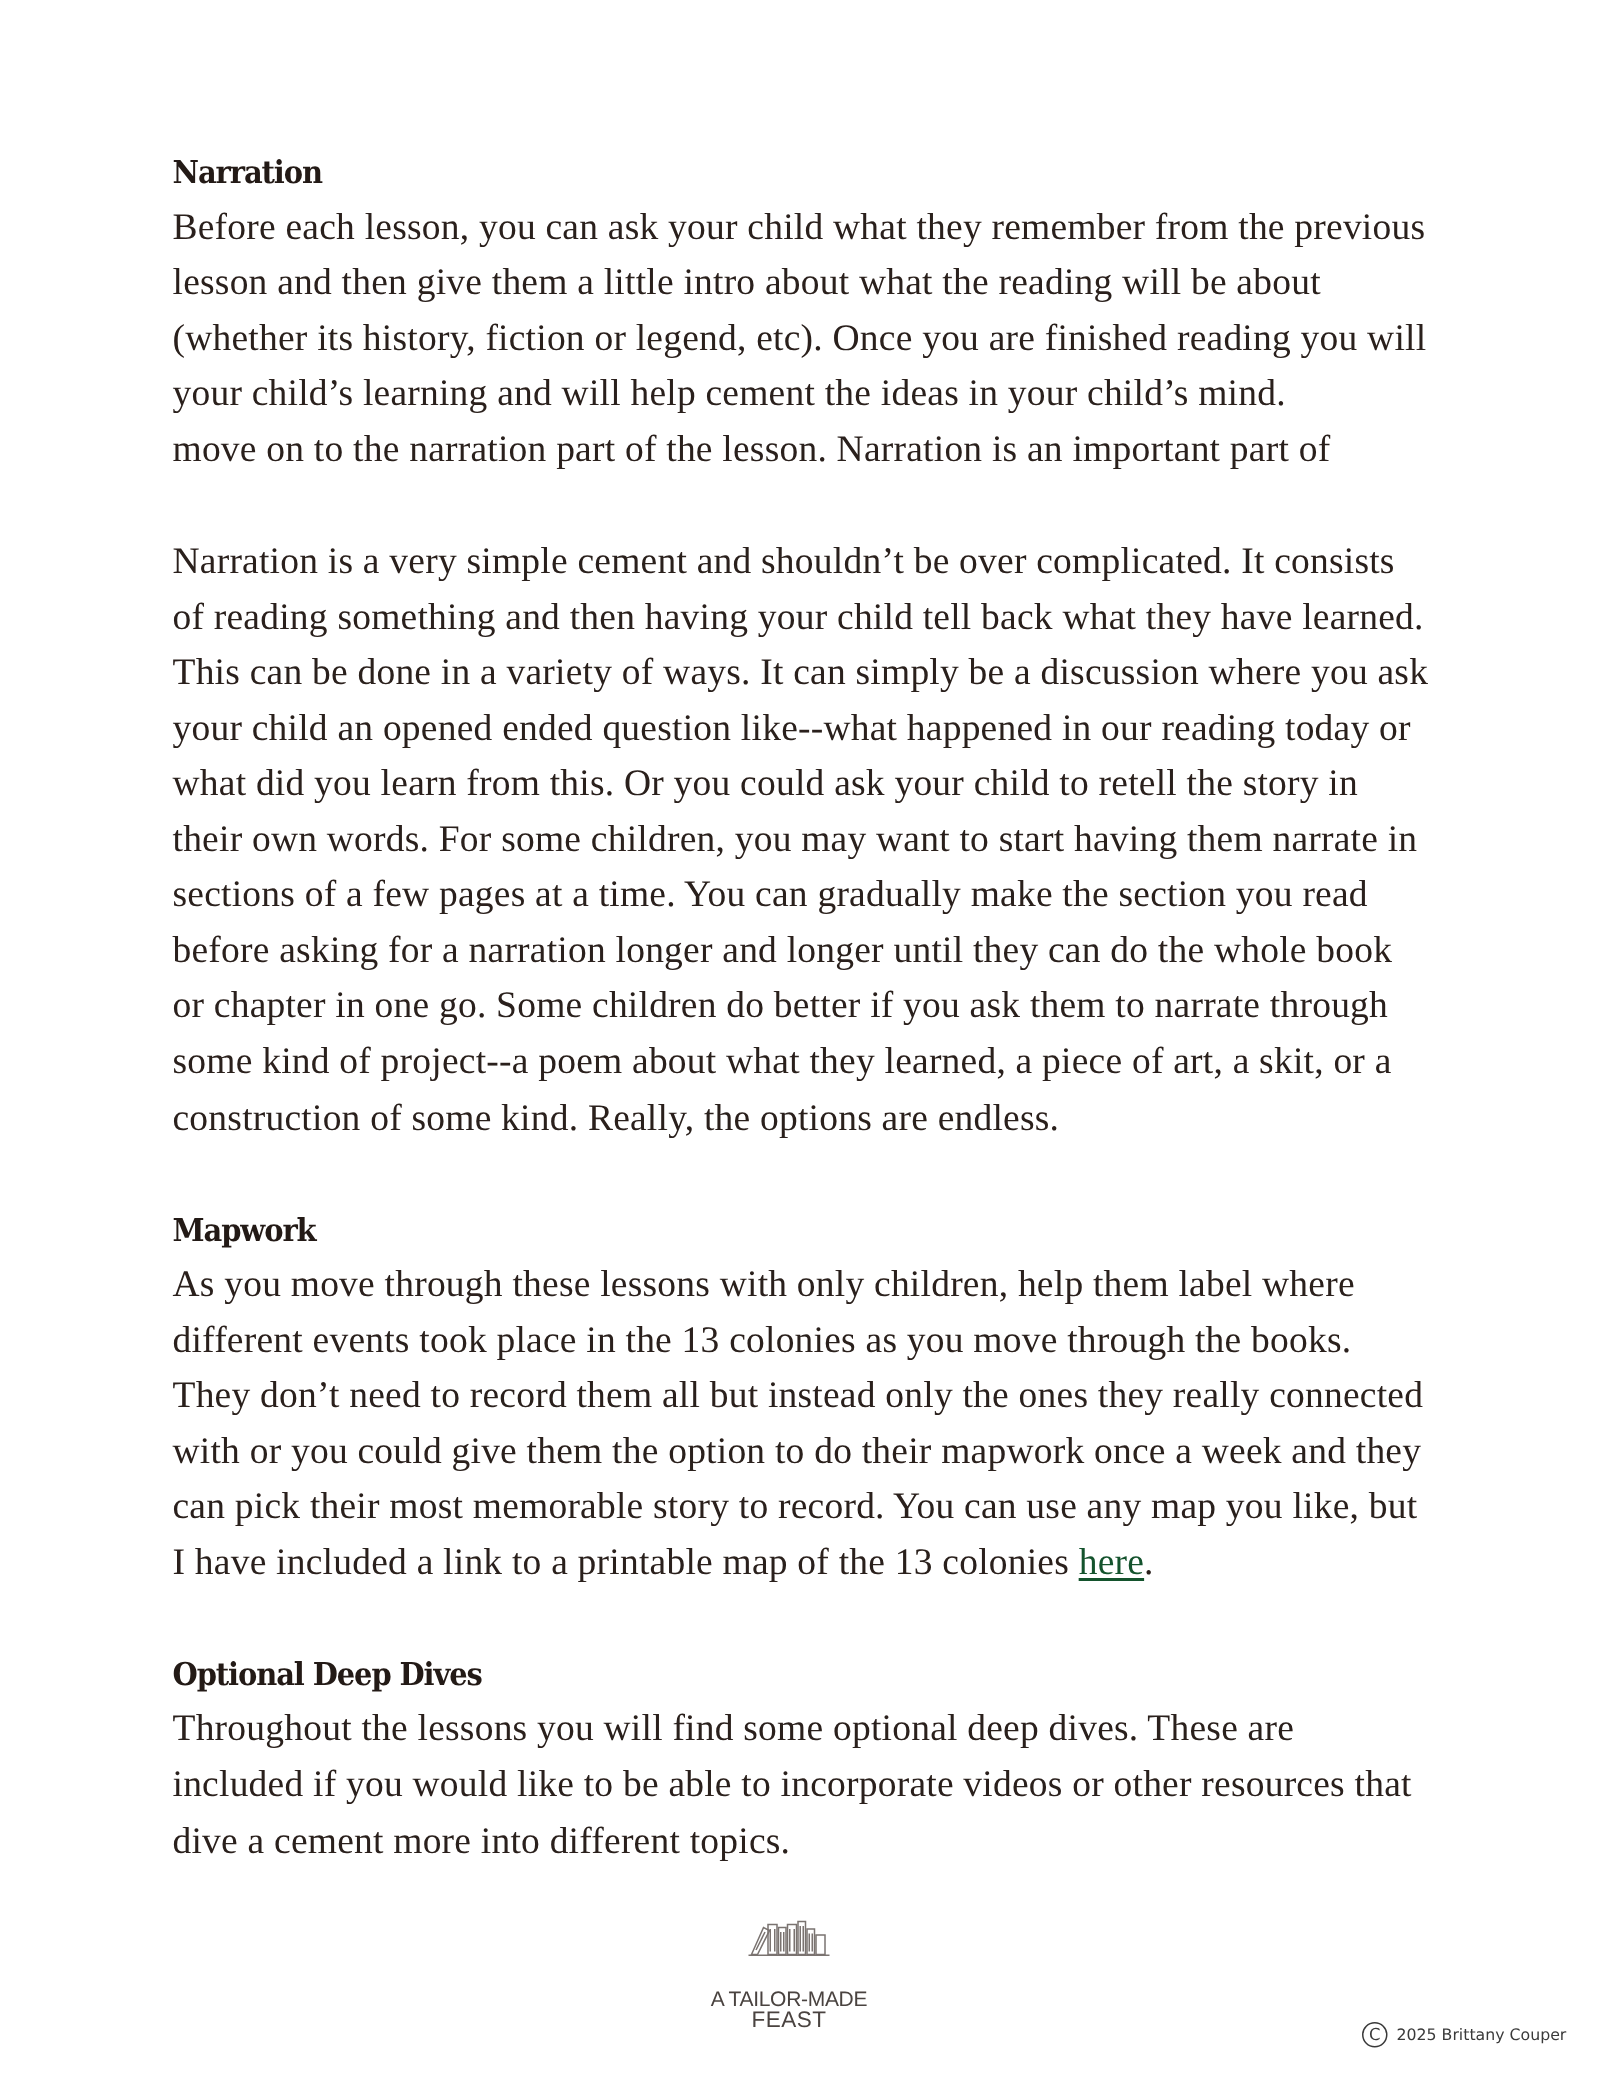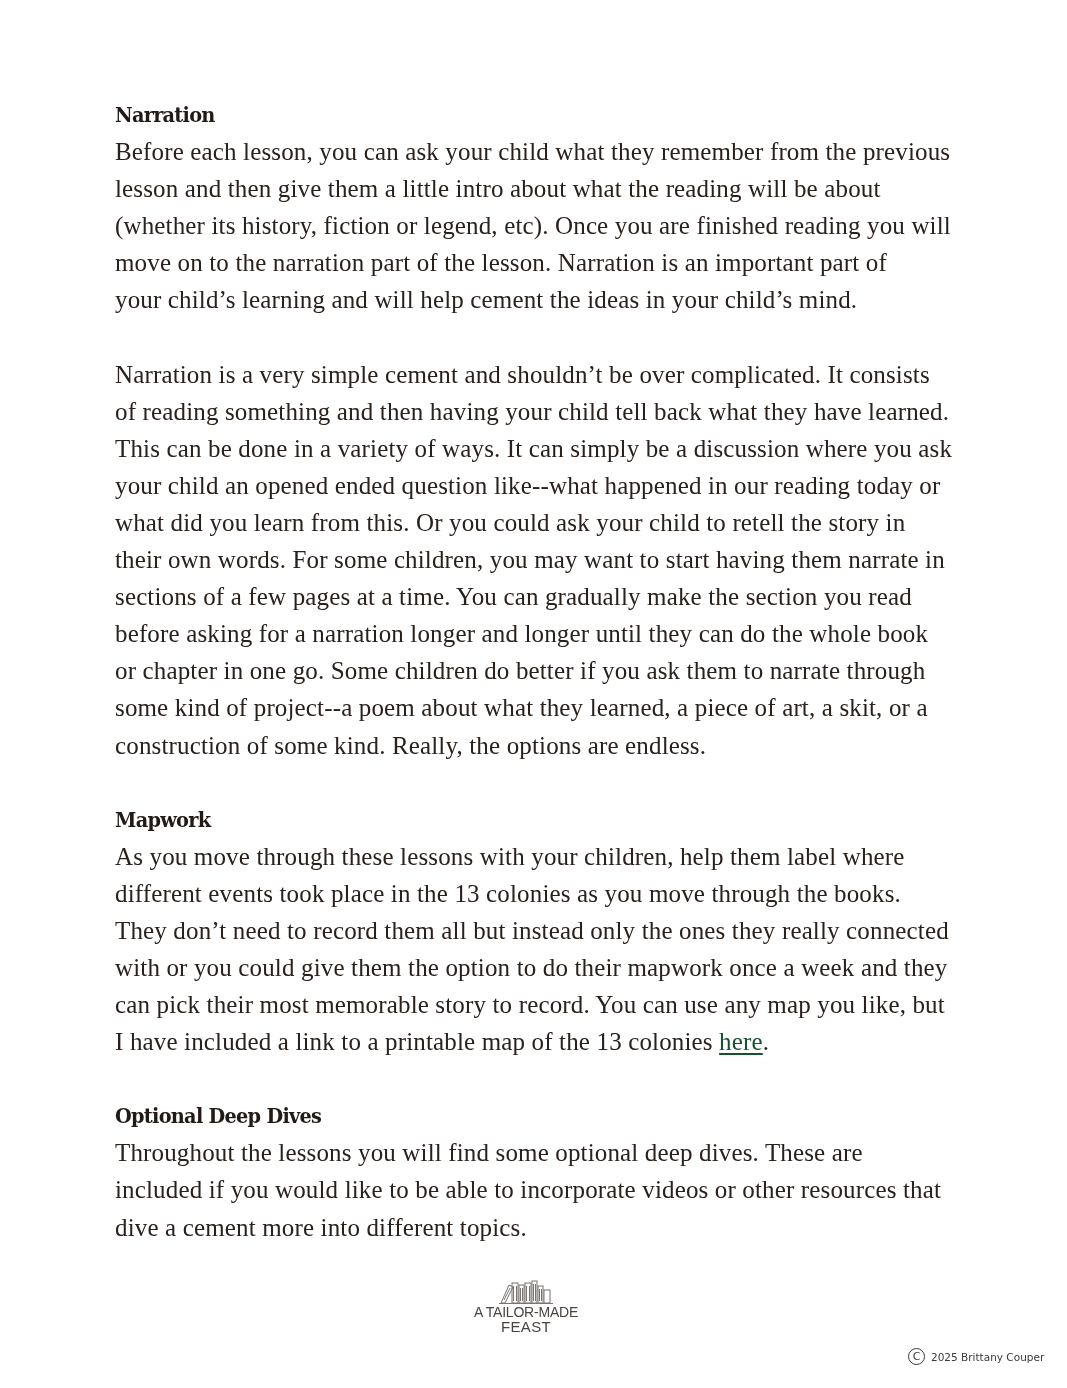--- a/index.html
+++ b/index.html
@@ -21,21 +21,21 @@
       letter-spacing: 0.15px; white-space: nowrap;
     }
     .line { display: block; height: 37.1px; }
     .gap { height: 37.1px; }
     a.link { color: #14532d; text-decoration: underline; text-underline-offset: 3px; }
 
     .logo { position: absolute; left: 445px; top: 1280px; width: 130px; text-align: center; }
     .logo svg { display: block; margin: 0 auto; }
     .logo-line1 {
       font-family: "Liberation Sans", "DejaVu Sans", sans-serif; font-size: 14px;
-      color: #4a4340; letter-spacing: -0.2px; line-height: 16px; margin-top: 0;
+      color: #4a4340; letter-spacing: -0.2px; line-height: 16px; margin-top: 20px;
     }
     .logo-line2 {
       font-family: "Liberation Sans", "DejaVu Sans", sans-serif; font-size: 15px;
       color: #4a4340; letter-spacing: 0.3px; line-height: 14px;
     }
     .copyright {
       position: absolute; left: 892px; top: 1348px;
       display: flex; align-items: center; gap: 6px;
       font-family: "DejaVu Sans", "Liberation Sans", sans-serif; font-size: 10.5px; color: #3a3a3a;
     }
@@ -48,42 +48,42 @@
 <body>
 
 <div class="page">
   <div class="content">
 
     <h2 class="heading">Narration</h2>
     <div class="para">
       <span class="line">Before each lesson, you can ask your child what they remember from the previous</span>
       <span class="line">lesson and then give them a little intro about what the reading will be about</span>
       <span class="line">(whether its history, fiction or legend, etc). Once you are finished reading you will</span>
+      <span class="line">your child’s learning and will help cement the ideas in your child’s mind.</span>
       <span class="line">move on to the narration part of the lesson. Narration is an important part of</span>
-      <span class="line">your child’s learning and will help cement the ideas in your child’s mind.</span>
     </div>
     <div class="gap"></div>
     <div class="para">
       <span class="line">Narration is a very simple cement and shouldn’t be over complicated. It consists</span>
       <span class="line">of reading something and then having your child tell back what they have learned.</span>
       <span class="line">This can be done in a variety of ways. It can simply be a discussion where you ask</span>
       <span class="line">your child an opened ended question like--what happened in our reading today or</span>
       <span class="line">what did you learn from this. Or you could ask your child to retell the story in</span>
       <span class="line">their own words. For some children, you may want to start having them narrate in</span>
       <span class="line">sections of a few pages at a time.  You can gradually make the section you read</span>
       <span class="line">before asking for a narration longer and longer until they can do the whole book</span>
       <span class="line">or chapter in one go. Some children do better if you ask them to narrate through</span>
       <span class="line">some kind of project--a poem about what they learned, a piece of art, a skit, or a</span>
       <span class="line">construction of some kind. Really, the options are endless.</span>
     </div>
     <div class="gap"></div>
 
     <h2 class="heading">Mapwork</h2>
     <div class="para">
-      <span class="line">As you move through these lessons with your children, help them label where</span>
+      <span class="line">As you move through these lessons with only children, help them label where</span>
       <span class="line">different events took place in the 13 colonies as you move through the books.</span>
       <span class="line">They don’t need to record them all but instead only the ones they really connected</span>
       <span class="line">with or you could give them the option to do their mapwork once a week and they</span>
       <span class="line">can pick their most memorable story to record. You can use any map you like, but</span>
       <span class="line"><span>I have included a link to a printable map of the 13 colonies </span><a class="link" href="#">here</a><span>.</span></span>
     </div>
     <div class="gap"></div>
 
     <h2 class="heading">Optional Deep Dives</h2>
     <div class="para">

